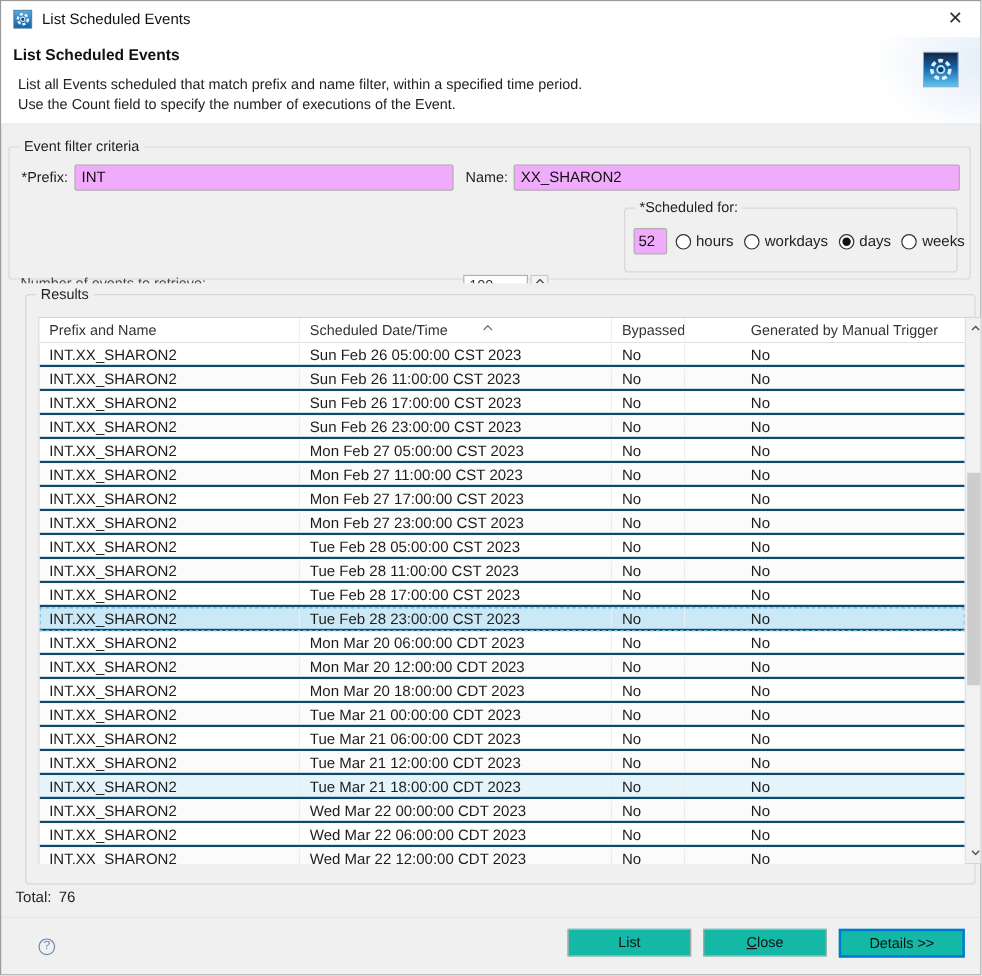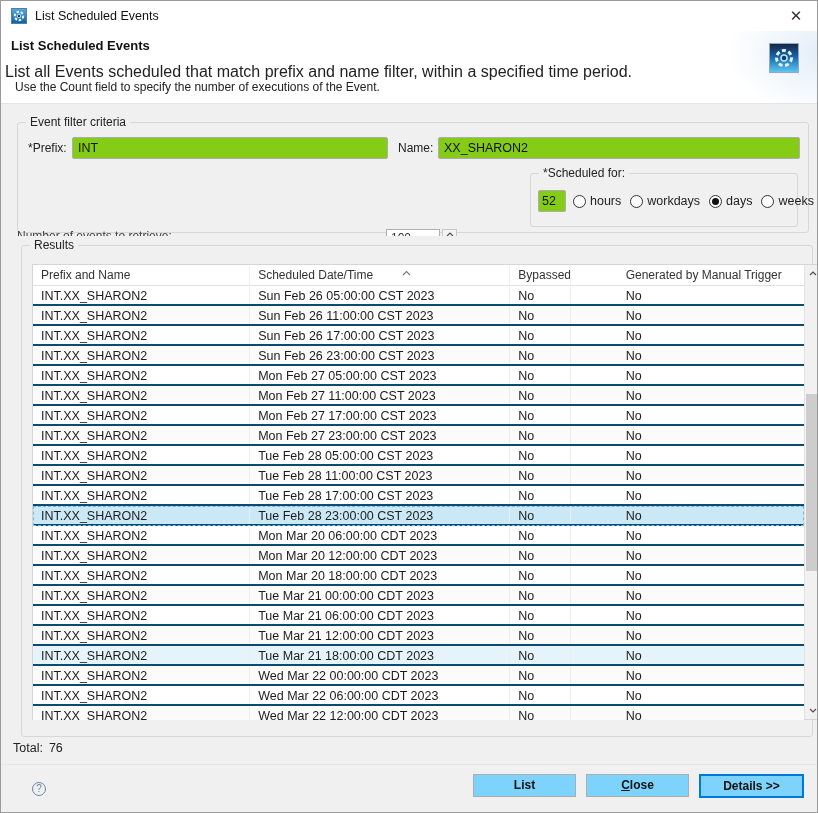--- a/index.html
+++ b/index.html
@@ -13,29 +13,29 @@
   .titlebar { position:absolute; top:0; left:0; right:0; height:30px; background:#ffffff; }
   .titlebar .app-icon { position:absolute; left:10px; top:7px; width:16px; height:16px; }
   .titlebar .title { position:absolute; left:34px; top:0; line-height:30px; font-size:12.5px; color:#111; }
   .close-btn { position:absolute; right:6px; top:2px; width:30px; height:26px; text-align:center;
     line-height:26px; font-size:15px; color:#333; cursor:default; background:transparent; border:none; }
   
   .header { position:absolute; top:30px; left:0; right:0; height:73px;
     background:#ffffff radial-gradient(140px 90px at 101% 30%, #e2edf8 0%, rgba(255,255,255,0) 70%);
     border-bottom:1px solid #e4e4e4; }
   .header .h-title { position:absolute; left:10px; top:7px; font-size:13px; font-weight:bold; color:#111; }
-  .header .h-desc1 { position:absolute; left:4px; top:32px; font-size:16px; color:#222; }
+  .header .h-desc1 { position:absolute; left:14px; top:32px; font-size:12px; color:#222; }
   .header .h-desc2 { position:absolute; left:14px; top:49px; font-size:12px; color:#222; }
   .header .h-icon { position:absolute; right:18px; top:12px; width:30px; height:30px; }
   
   .group { position:absolute; border:1px solid #d7d7d7; border-radius:3px; }
   .legend { position:absolute; top:-8px; left:8px; background:#f0f0f0; padding:0 4px; font-size:12px; color:#222; }
-  .filter-group { left:16px; right:8px; top:121px; height:111px; }
+  .filter-group { left:6px; right:8px; top:121px; height:111px; }
   .lbl { font-size:12px; color:#222; }
-  .txt { background:#84cc16; border:1px solid #adadad; border-radius:2px; font-size:12.5px;
+  .txt { background:#f0abfc; border:1px solid #adadad; border-radius:2px; font-size:12.5px;
     color:#111; padding:0 5px; height:22px; }
   .prefix-label { position:absolute; left:10px; top:18px; }
   .prefix-input { position:absolute; left:54px; top:14px; width:316px; }
   .name-label  { position:absolute; left:380px; top:18px; }
   .name-input  { position:absolute; left:420px; top:14px; right:8px; }
   .sub-group { position:absolute; border:1px solid #d7d7d7; border-radius:3px; top:50px; height:54px; }
   .starting-group { left:8px; width:494px; }
   .starting-input { position:absolute; left:8px; top:17px; width:446px; }
   .clock-btn { position:absolute; left:458px; top:17px; width:21px; height:21px;
     background:linear-gradient(#fdfdfd,#e8e8e8); border:1px solid #b4b4b4; border-radius:2px;
@@ -79,22 +79,22 @@
   .sb-btn { position:absolute; left:0; width:16px; height:17px; display:flex; align-items:center; justify-content:center; }
   .sb-up { top:0; } .sb-down { bottom:0; }
   .sb-thumb { position:absolute; left:1px; top:129px; width:14px; height:177px; background:#cdcdcd; }
   .total-row { position:absolute; left:12px; top:740px; font-size:12.5px; color:#222; }
   .total-row .tv { margin-left:6px; }
   
   .footer-sep { position:absolute; left:0; right:0; top:763px; height:1px; background:#e6e6e6; }
   .help-btn { position:absolute; left:31px; top:781px; width:14px; height:14px; border:1px solid #6b87a8;
     border-radius:50%; color:#6b87a8; font-size:10px; line-height:12px; text-align:center; background:transparent; }
   .btn-row { position:absolute; right:13px; top:773px; display:flex; gap:10px; }
-  .btn { width:103px; height:23px; background:#7dd3fc; border:1px solid #adadad;
-    font-size:12px; color:#111; text-align:center; line-height:21px;font-weight:bold; }
+  .btn { width:103px; height:23px; background:#14b8a6; border:1px solid #adadad;
+    font-size:12px; color:#111; text-align:center; line-height:21px; }
   .btn.default { width:105px; height:24px; border:2px solid #0078d7; line-height:20px; }
   u { text-decoration:underline; }
 </style>
 </head>
 <body>
 
 <div class="dialog">
 
   <div class="titlebar">
     <span class="app-icon">

